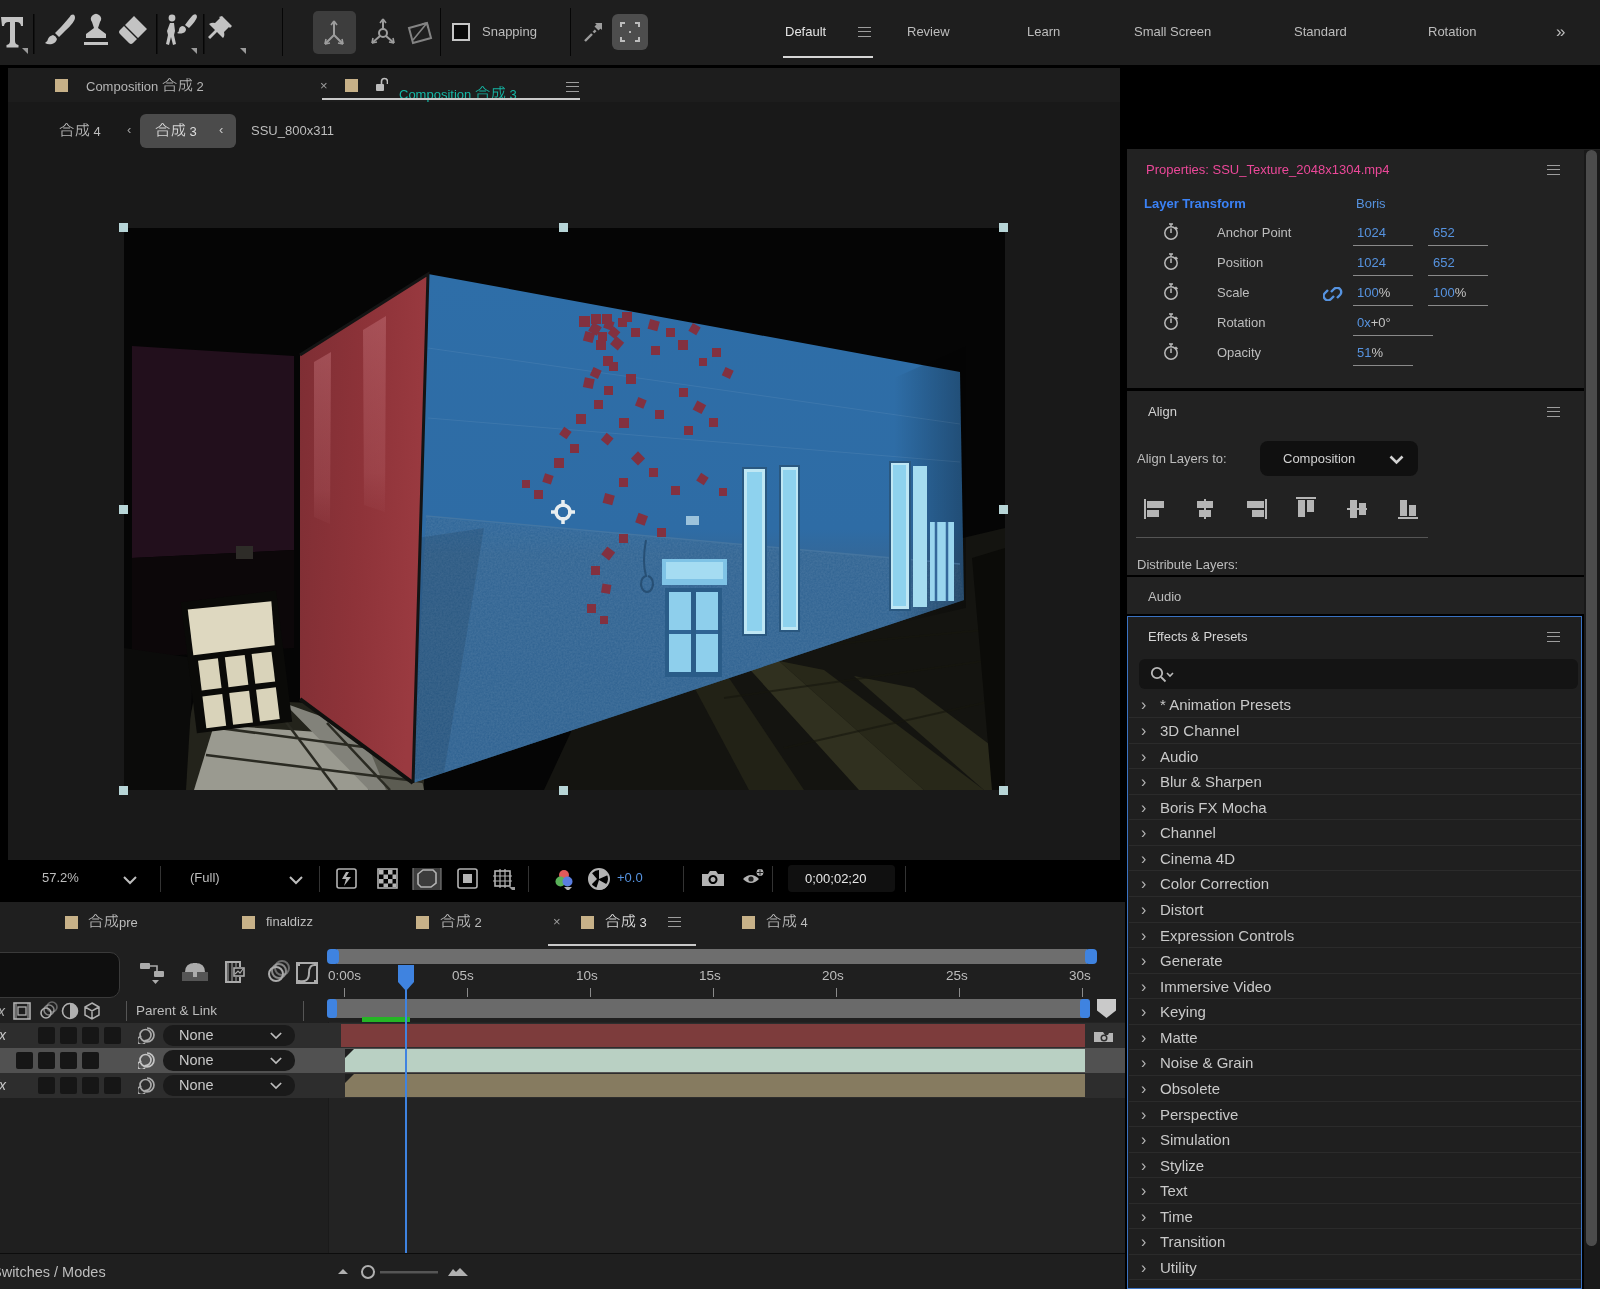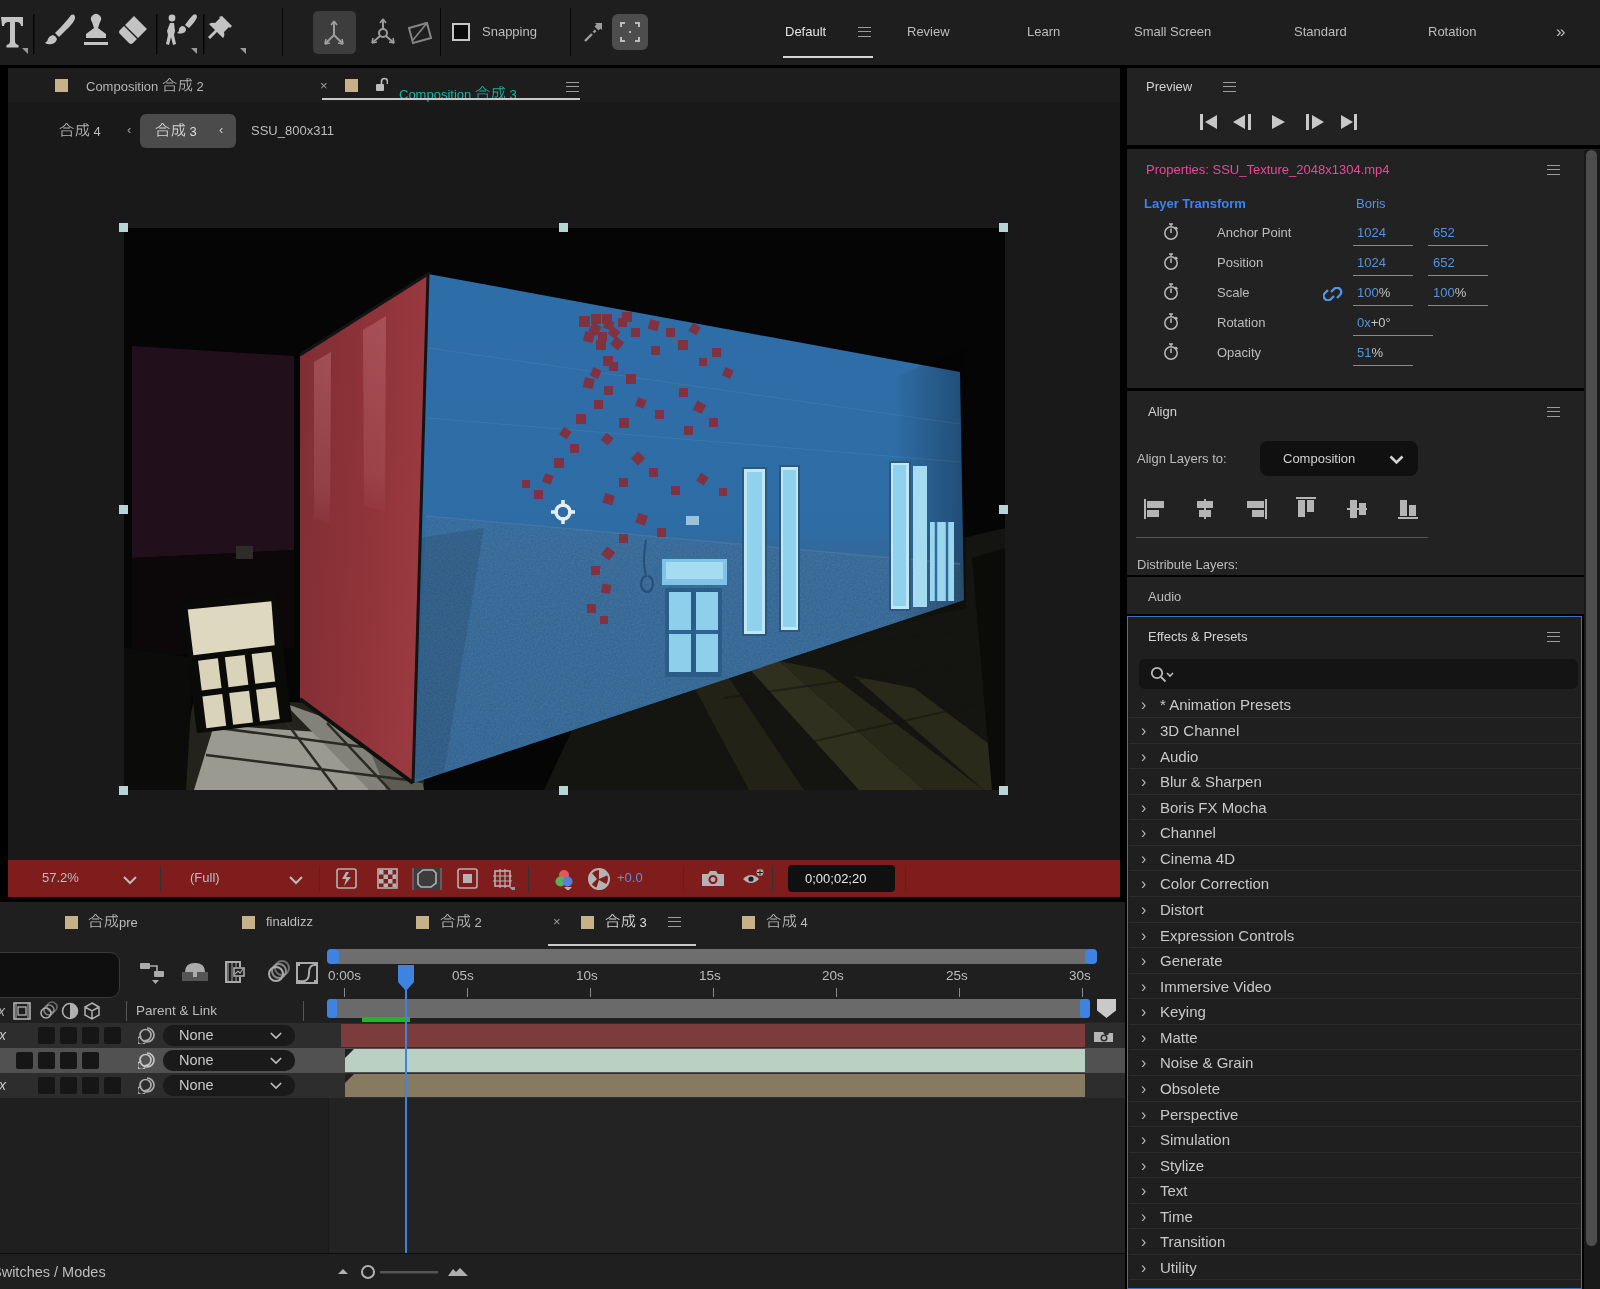--- a/index.html
+++ b/index.html
@@ -310,21 +310,21 @@
 
  <div class="handle" style="left:111px;top:155px"></div>
  <div class="handle" style="left:551px;top:155px"></div>
  <div class="handle" style="left:991px;top:155px"></div>
  <div class="handle" style="left:111px;top:437px"></div>
  <div class="handle" style="left:991px;top:437px"></div>
  <div class="handle" style="left:111px;top:718px"></div>
  <div class="handle" style="left:551px;top:718px"></div>
  <div class="handle" style="left:991px;top:718px"></div>
 
- <div class="ab" style="left:0;top:792px;width:1112px;height:37px;background:#7f1d1d">
+ <div class="ab" style="left:0;top:792px;width:1112px;height:37px;background:#000000">
   <div class="ab txt" style="left:34px;top:10px">57.2%</div>
   <svg class="ab" style="left:115px;top:16px" width="14" height="9" viewBox="0 0 14 9">
         <path d="M1 1 l6 6 6 -6" stroke="#bdbdbd" stroke-width="2" fill="none"></path>
       </svg>
   <div class="sep" style="left:152px;top:6px;height:26px;background:#333"></div>
   <div class="ab txt" style="left:182px;top:10px">(Full)</div>
   <svg class="ab" style="left:281px;top:16px" width="14" height="9" viewBox="0 0 14 9">
         <path d="M1 1 l6 6 6 -6" stroke="#bdbdbd" stroke-width="2" fill="none"></path>
       </svg>
   <div class="sep" style="left:311px;top:6px;height:26px;background:#333"></div>
@@ -380,39 +380,20 @@
   </svg>
   <div class="sep" style="left:764px;top:6px;height:26px;background:#333"></div>
   <div class="ab" style="left:780px;top:5px;width:107px;height:27px;background:#101010;border-radius:4px"></div>
   <div class="ab txt" style="left:797px;top:11px;color:#e8e8e8;font-size:13px">0;00;02;20</div>
   <div class="sep" style="left:897px;top:6px;height:26px;background:#333"></div>
  </div>
 </div>
 
 <div class="ab" style="left:1127px;top:68px;width:473px;height:1221px;background:#000">
 
- <div class="ab" style="left:0;top:0;width:473px;height:77px;background:#222">
-  <div class="ab txt" style="left:19px;top:11px;color:#d2d2d2">Preview</div>
-  <div class="ham" style="left:96px;top:14px"></div>
-  <svg class="ab" style="left:70px;top:45px" width="236" height="18" viewBox="0 0 236 18" fill="#c8c8c8">
-   <path d="M3 1 v16 h3 V1z M20 2 v14 L8 9z"></path>
-   <g transform="translate(36,0)">
-          <path d="M12 2 v14 L0 9z M15 1 h3 v16 h-3z"></path>
-        </g>
-   <g transform="translate(72,0)">
-          <path d="M3 2 l13 7 -13 7z"></path>
-        </g>
-   <g transform="translate(106,0)">
-          <path d="M3 1 h3 v16 H3z M9 2 l12 7 -12 7z"></path>
-        </g>
-   <g transform="translate(141,0)">
-          <path d="M3 2 l12 7 -12 7z M16 1 h3 v16 h-3z"></path>
-        </g>
-  </svg>
- </div>
 
  <div class="ab" style="left:0;top:81px;width:473px;height:239px;background:#222">
   <div class="ab txt" style="left:19px;top:13px;color:#ec4899">Properties: SSU_Texture_2048x1304.mp4</div>
   <div class="ham" style="left:420px;top:16px"></div>
   <div class="ab txt" style="left:17px;top:47px;color:#3b82f6;font-weight:bold">Layer Transform</div>
   <div class="ab txt" style="left:229px;top:47px;color:#5693e0">Boris</div>
   <svg class="ab" style="left:36px;top:74px" width="16" height="290" viewBox="0 0 16 290" fill="none" stroke="#b9b9b9" stroke-width="1.5">
    <g id="sw">
           <circle cx="8" cy="10" r="6.2"></circle>
           <path d="M8 10 V5.5 M6 1 h4 M8 1 v2.5 M12.5 4 l2 2 M12 5.5 l1.5 -1.5"></path>

